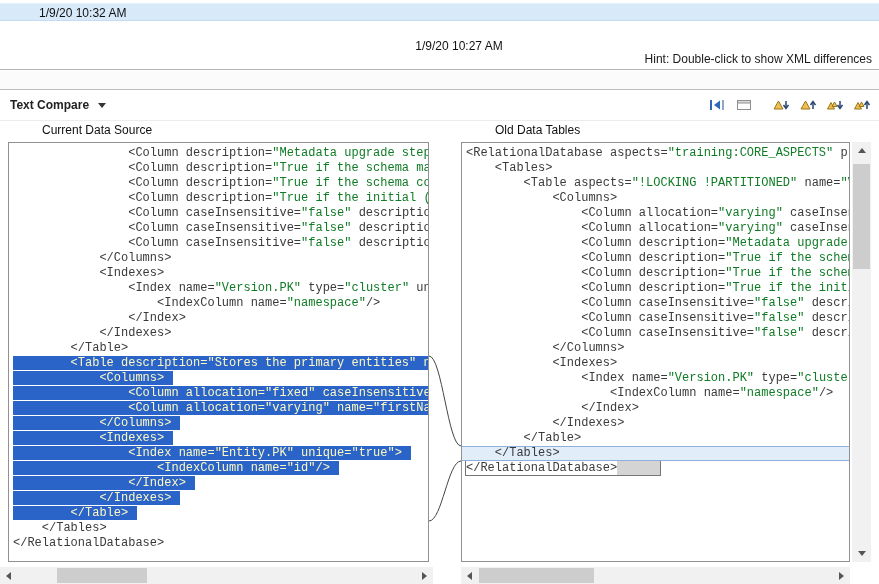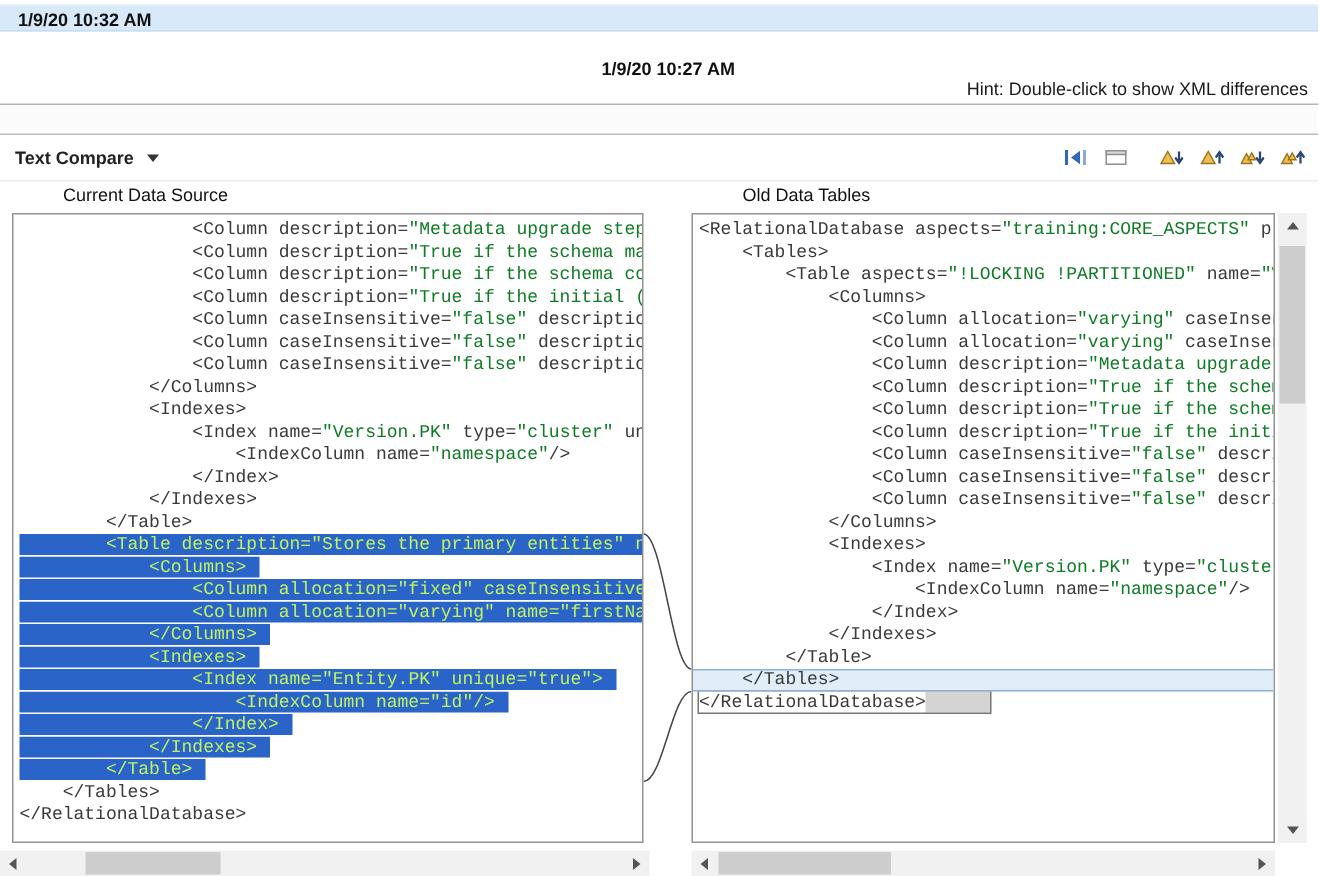--- a/index.html
+++ b/index.html
@@ -1,21 +1,21 @@
 <!DOCTYPE html>
 <html><head>
 <meta charset="utf-8">
 <style>
   * { margin:0; padding:0; box-sizing:border-box; }
   body { font-family:"Liberation Sans", sans-serif; background:#fff; }
   .screen { position:relative; width:879px; height:584px; background:#fff; overflow:hidden; font-size:12px; color:#000; }
 
   
   .history { position:absolute; top:0; left:0; right:0; height:70px; background:#fff; border-bottom:1px solid #b3b3b3; }
-  .hrow { position:absolute; left:0; right:0; height:18px; line-height:18px; padding-left:12px; font-size:12px; color:#111;font-weight:bold; }
+  .hrow { position:absolute; left:0; right:0; height:18px; line-height:18px; padding-left:39px; font-size:12px; color:#111; }
   .hrow.selected { background:#d8e9fa; border-top:1px solid #e6f0fb; border-bottom:1px solid #c6dcf3; }
   .hrow1 { top:3px; } .hrow2 { top:37px;text-align:center; }
   .hint { position:absolute; right:7px; top:52px; font-size:12px; color:#1a1a1a;padding-left:40px; }
 
   .midstrip { position:absolute; top:71px; left:0; right:0; height:18px; background:#fbfbfb; }
 
   
   .editor { position:absolute; top:89px; left:0; right:0; bottom:0; background:#fff; border-top:1px solid #bcbcbc; }
   .toolbar { position:absolute; top:0; left:0; right:0; height:31px; background:#fff; border-bottom:1px solid #ececec; }
   .mode { position:absolute; left:10px; top:8px; font-weight:700; color:#222; }
@@ -30,21 +30,21 @@
   .pane { position:absolute; top:52px; height:420px; border:1px solid #919191; background:#fff; overflow:hidden; }
   .pane-left { left:8px; width:421px; }
   .pane-right { left:461px; width:389px; }
   .gutter { position:absolute; left:429px; top:52px; width:32px; height:420px; }
 
   .code { position:absolute; inset:0; font-family:"Liberation Mono","DejaVu Sans Mono",monospace; font-size:12px; line-height:15px; white-space:pre; padding-top:3px; }
   .cl { height:15px; overflow:hidden; padding-left:4px; }
   .c { color:#3a3a3a; }
   .v { color:#0f7b25; }
   .sel .txt { background:#2a64c8; padding-right:9px; }
-  .sel .c, .sel .v { color:#bef264; }
+  .sel .c, .sel .v { color:#fef9c3; }
   .band { background:#e2edfa; box-shadow:inset 0 1px 0 #8fb2dc, inset 0 -1px 0 #8fb2dc; }
   .boxed .txt { outline:1px solid #767676; }
   .tail { background:#d4d4d4; }
 
   
   .vscroll { position:absolute; left:852px; top:52px; width:19px; height:420px; background:#f1f1f1; }
   .vs-btn { position:absolute; left:0; width:19px; height:17px; background:#f1f1f1; display:flex; align-items:center; justify-content:center; }
   .vs-up { top:0; } .vs-down { bottom:0; }
   .vs-thumb { position:absolute; left:1px; top:22px; width:17px; height:105px; background:#cdcdcd; }
 

